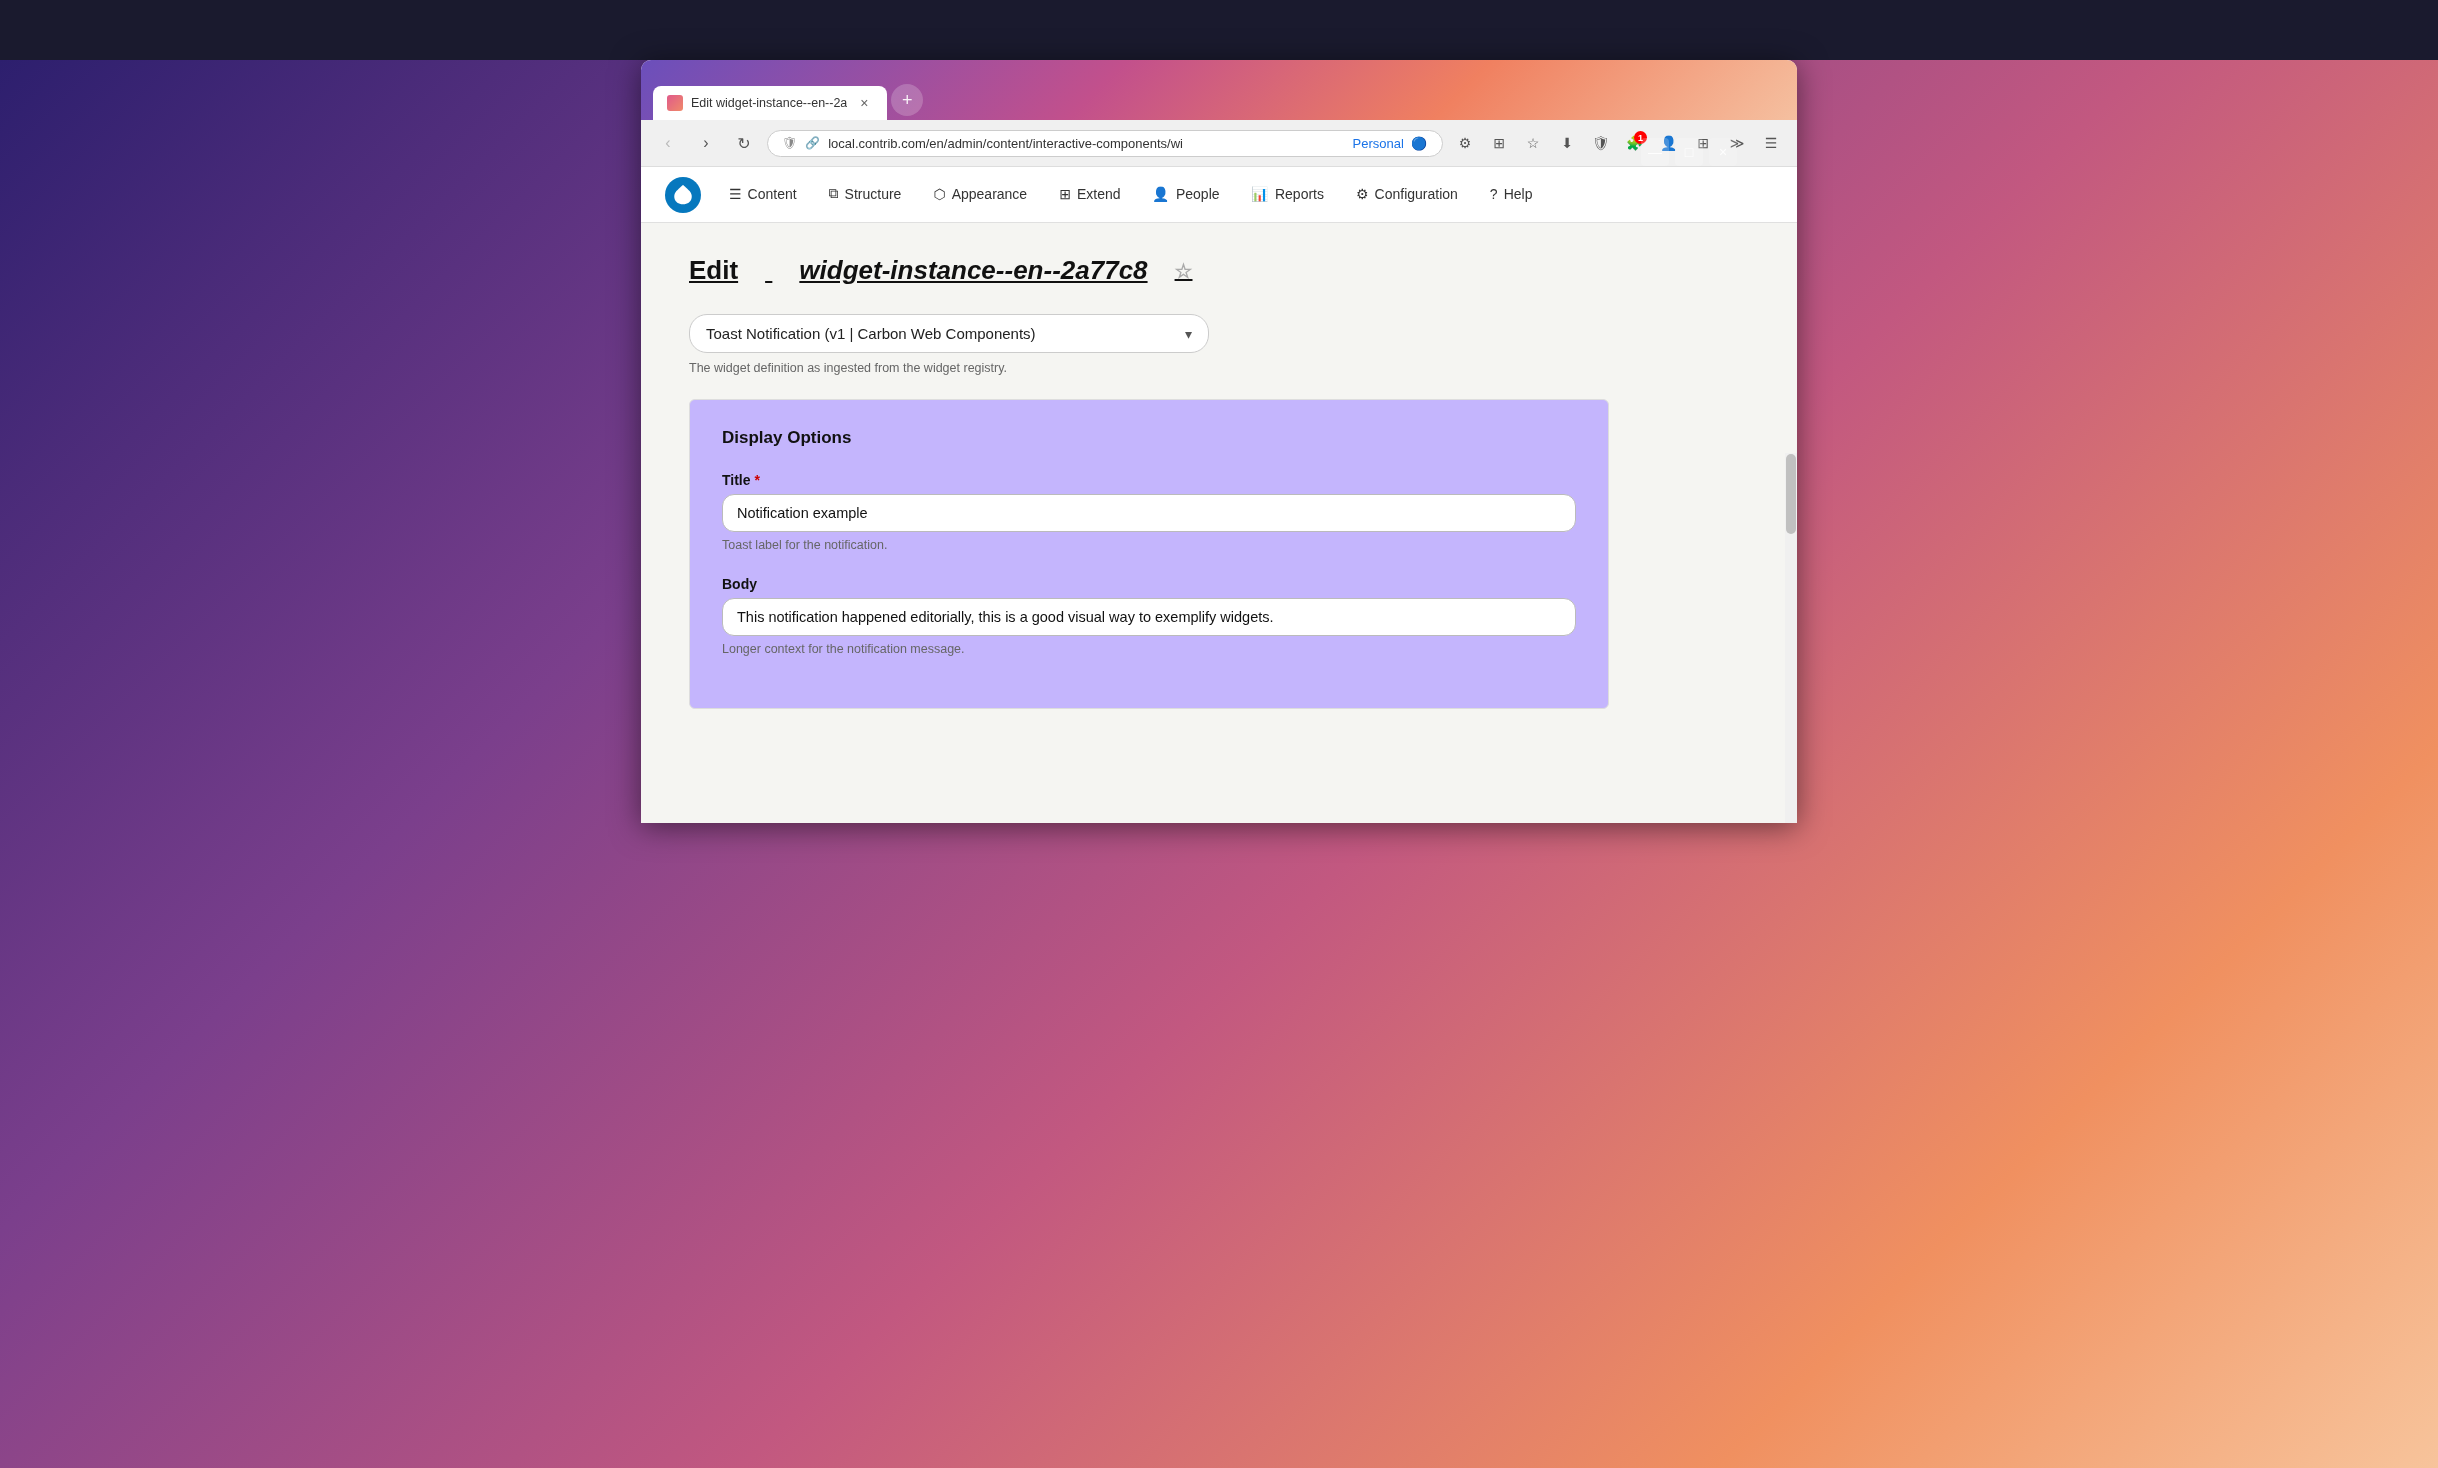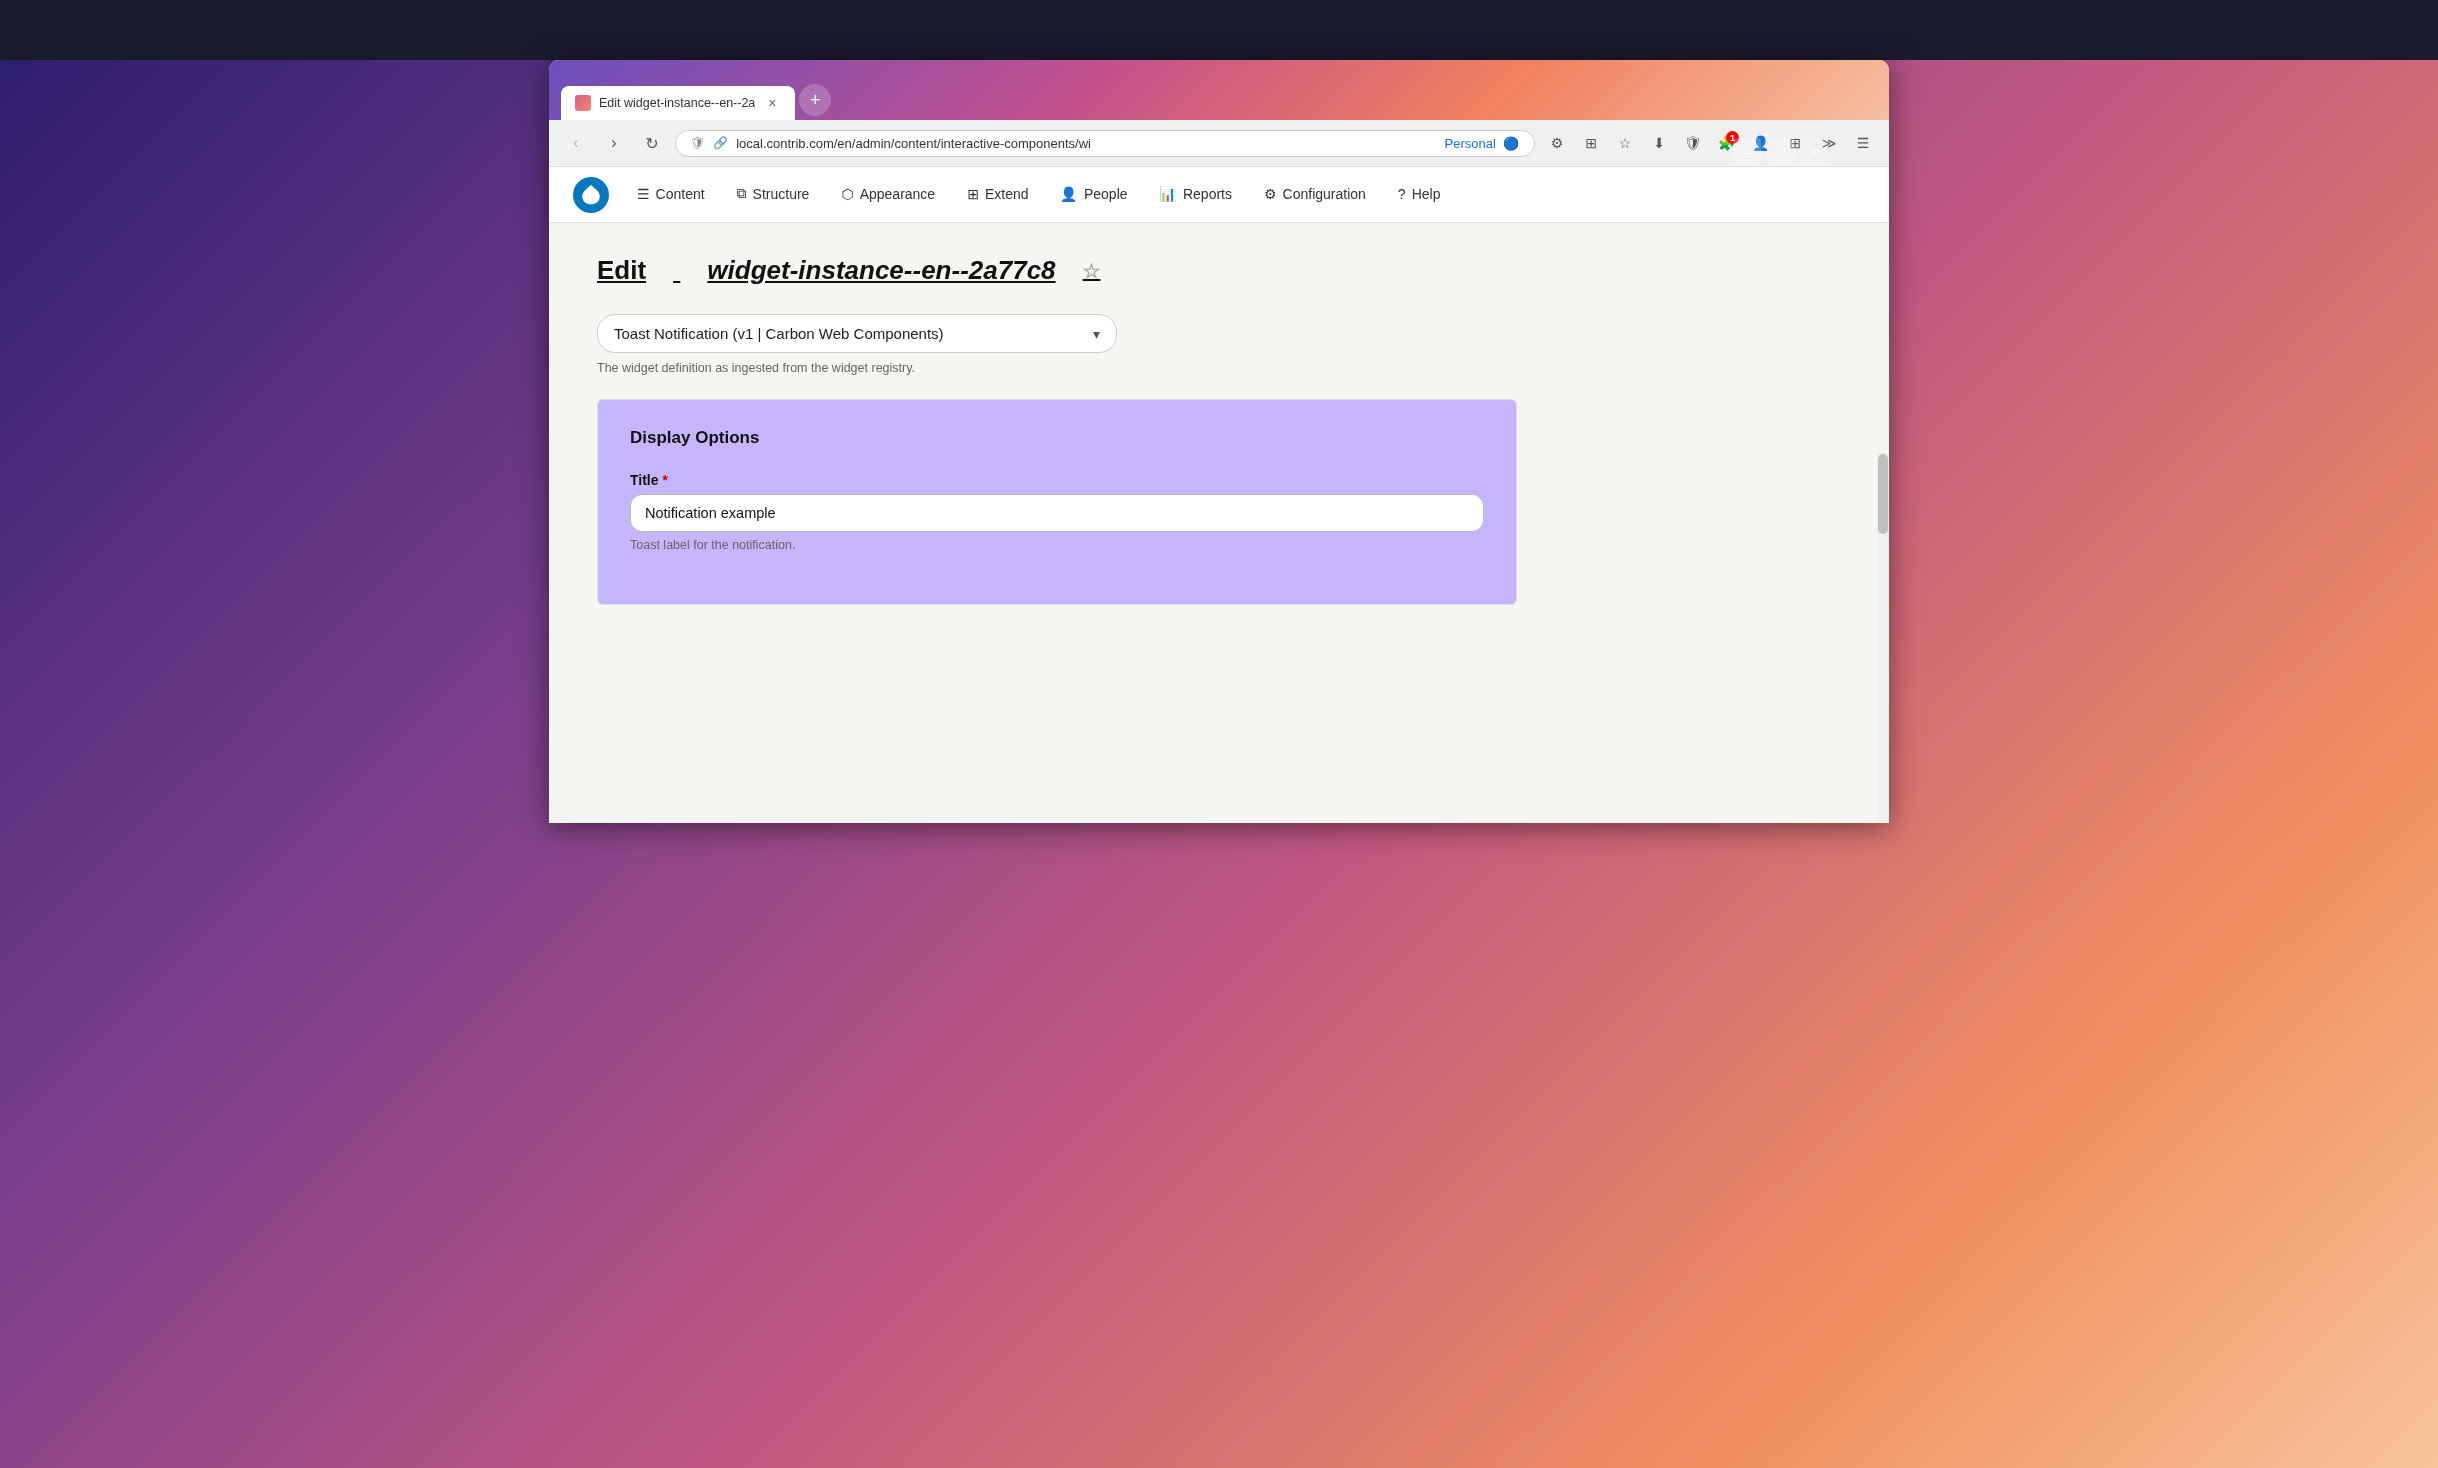--- a/index.html
+++ b/index.html
@@ -1,20 +1,20 @@
 <!DOCTYPE html>
 <html><head>
   <meta charset="utf-8">
   <style>
     * { box-sizing: border-box; margin: 0; padding: 0; }
     body { font-family: -apple-system, BlinkMacSystemFont, 'Segoe UI', sans-serif; background: #1a1a2e; width: 2438px; height: 1468px; overflow: hidden; }
 
     
     .browser-window {
-      width: 1340px;
+      width: 1156px;
       margin: 60px auto 12px;
       background: #fff;
       border-radius: 10px 10px 0 0;
       box-shadow: 0 4px 30px rgba(0,0,0,0.5);
       overflow: hidden;
     }
 
     
     .title-bar {
       background: linear-gradient(135deg, #6b4fbb 0%, #c2508c 40%, #f08060 70%, #f5c0a0 100%);
@@ -376,20 +376,27 @@
 
           <div class="form-field">
             <div class="form-label">
               <span>Title</span>
               <span class="required-star">*</span>
             </div>
             <input type="text" class="form-input" value="Notification example" style="">
             <p class="form-hint">Toast label for the notification.</p>
           </div>
 
+          <div class="form-field">
+            <div class="form-label">
+              <span>Body</span>
+            </div>
+            <input type="text" class="form-input" value="This notification happened editorially, this is a good visual way to exemplify widgets." style="">
+            <p class="form-hint">Longer context for the notification message.</p>
+          </div>
         </div>
       </div>
 
       <div class="scrollbar-track">
         <div class="scrollbar-thumb"></div>
       </div>
     </div>
   </div>
 </div>
 

